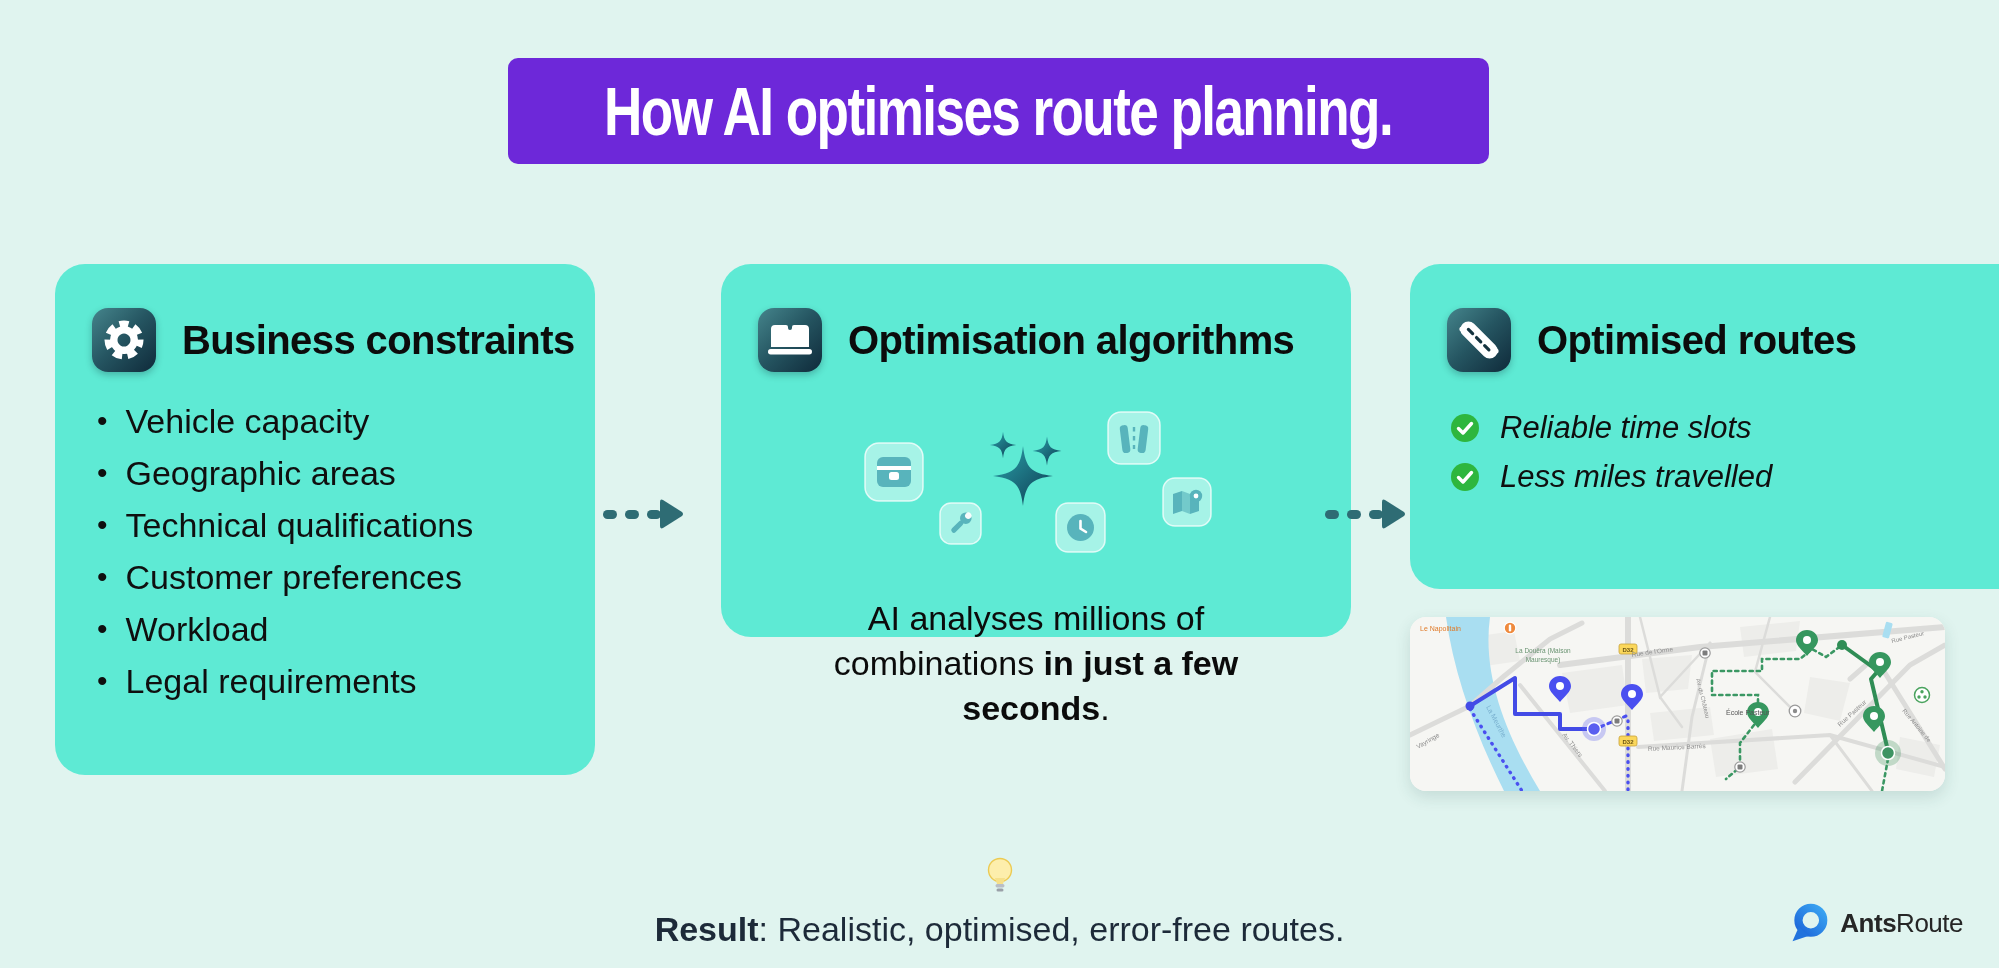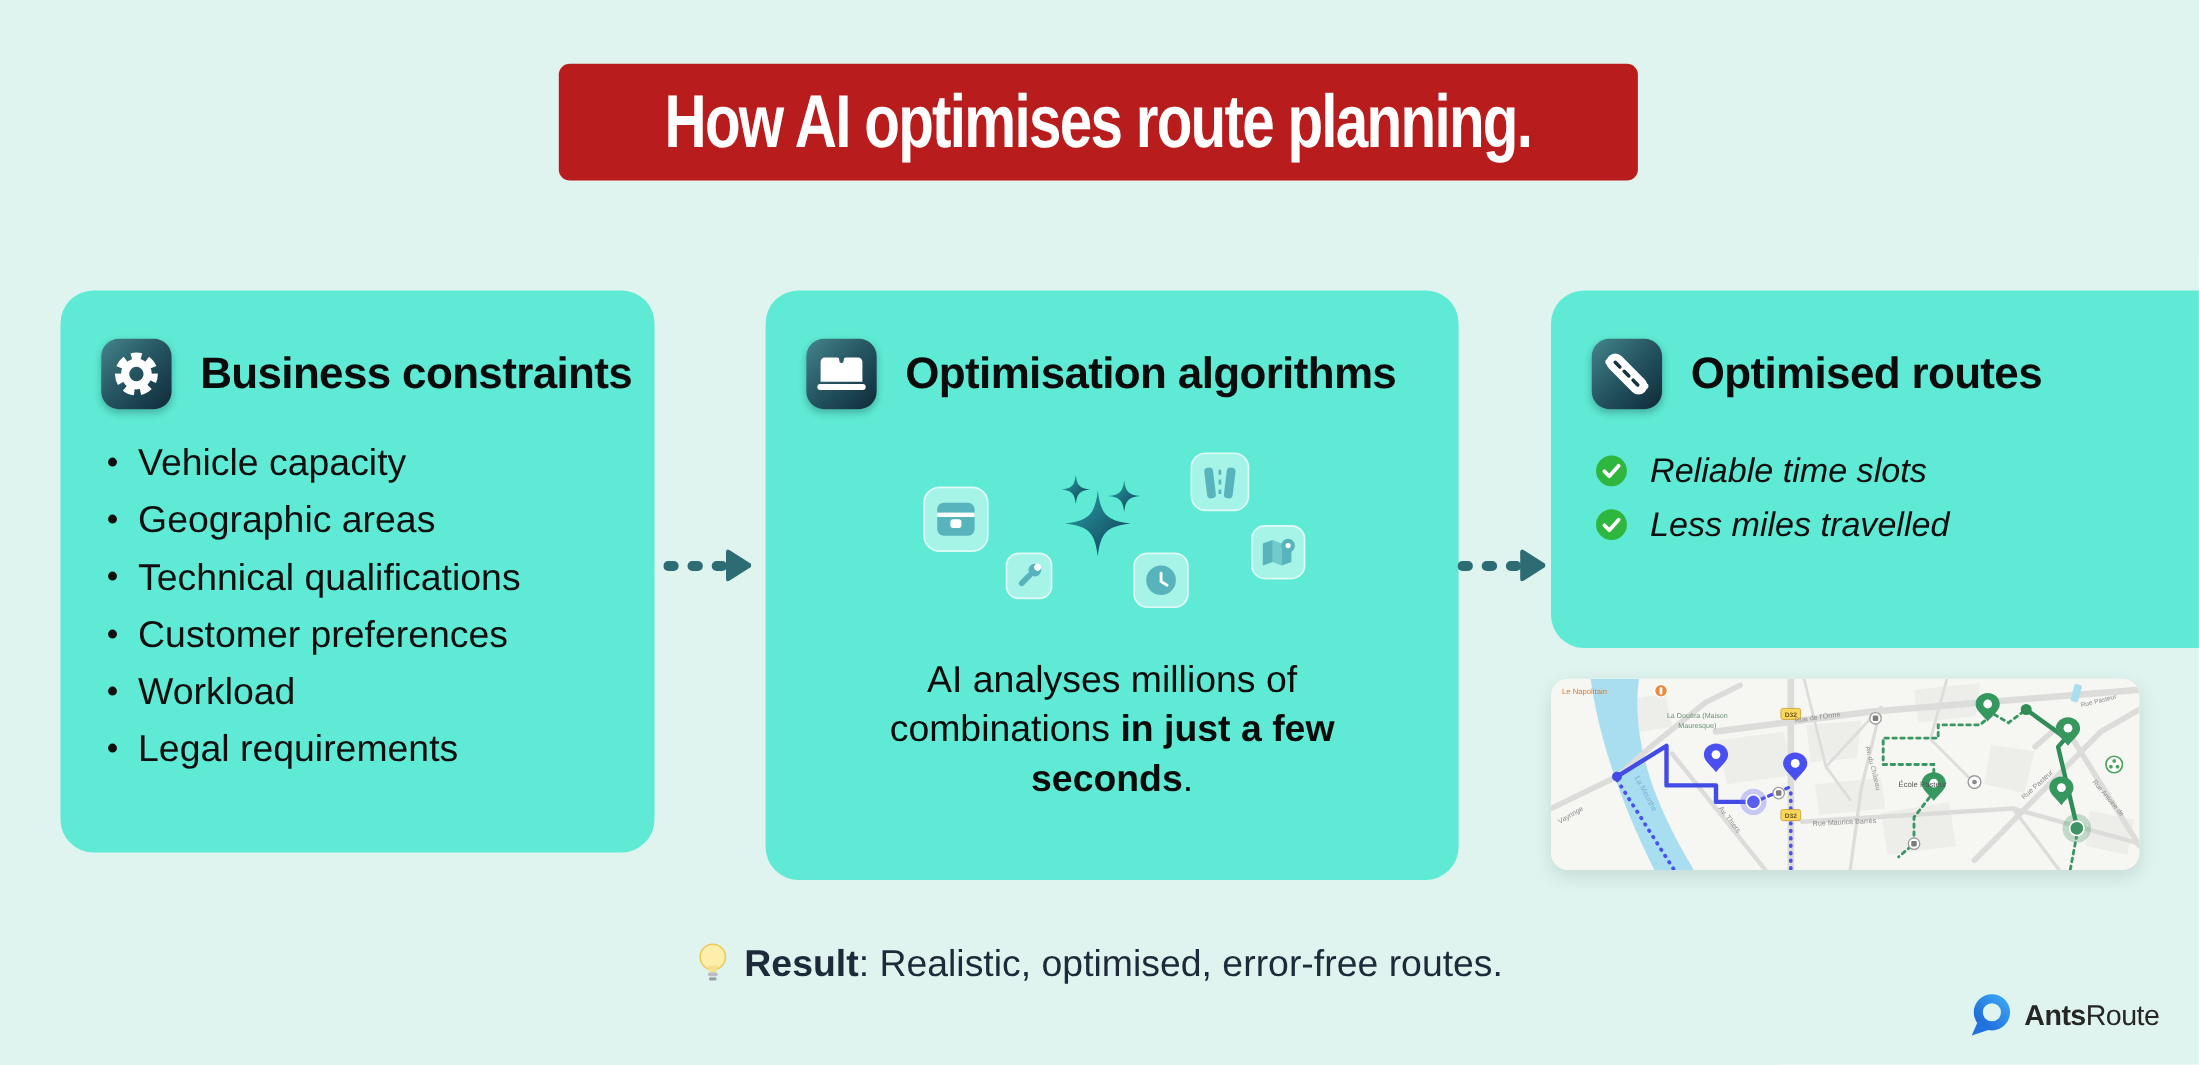--- a/index.html
+++ b/index.html
@@ -1,28 +1,28 @@
 <!DOCTYPE html>
 <html><head>
 <meta charset="utf-8">
 <style>
   html,body{margin:0;padding:0;}
   .stage{position:relative;width:1999px;height:968px;background:#e0f4ef;
          font-family:"Liberation Sans",sans-serif;overflow:hidden;}
 
   
   .banner{position:absolute;left:508px;top:58px;width:981px;height:106px;
-          background:#b91c1c;border-radius:10px;display:flex;align-items:center;justify-content:center;}
+          background:#6d28d9;border-radius:10px;display:flex;align-items:center;justify-content:center;}
   .banner-text{color:#ffffff;font-size:68px;font-weight:700;letter-spacing:-2px;
                transform:scaleX(.78);white-space:nowrap;}
 
   
   .card{position:absolute;background:#5eead4;border-radius:30px;}
   .card1{left:55px;top:264px;width:540px;height:511px;}
-  .card2{left:696px;top:264px;width:630px;height:536px;}
+  .card2{left:721px;top:264px;width:630px;height:373px;}
   .card3{left:1410px;top:264px;width:635px;height:325px;}
 
   .card-head{position:absolute;left:37px;top:44px;display:flex;align-items:center;gap:26px;}
   .tile{width:64px;height:64px;border-radius:16px;flex:0 0 auto;
         background:linear-gradient(135deg,#45858c 0%,#255561 48%,#0f2a3a 100%);
         display:flex;align-items:center;justify-content:center;
         box-shadow:0 3px 7px rgba(10,40,50,.28);}
   .card-head h2{margin:0;font-size:40px;font-weight:700;color:#0c0c0c;letter-spacing:-.6px;white-space:nowrap;}
 
   .bullets{position:absolute;left:42px;top:132px;margin:0;padding:0;list-style:none;
@@ -43,21 +43,21 @@
 
   .arrow{position:absolute;top:493px;}
   .arrow1{left:603px;}
   .arrow2{left:1325px;}
 
   .map-card{position:absolute;left:1410px;top:617px;width:535px;height:174px;border-radius:16px;
             overflow:hidden;background:#f6f6f3;box-shadow:0 6px 16px rgba(25,70,70,.14);}
   .map-card svg{display:block;}
 
   .result{position:absolute;left:0;right:0;top:856px;display:flex;justify-content:center;
-          align-items:center;gap:14px;font-size:34px;color:#1d2a39;}
+          align-items:center;gap:14px;font-size:34px;color:#1d2a39;flex-direction:column;}
   .result b{font-weight:700;}
 
   .logo{position:absolute;right:36px;top:900px;display:flex;align-items:center;gap:9px;
         font-size:26px;color:#262626;letter-spacing:-.5px;}
   .logo .bold{font-weight:700;}
 
   .maplabel{fill:#8d8d8d;font-size:6.5px;}
   .maplabel2{fill:#8d8d8d;font-size:6px;}
 </style>
 </head>

